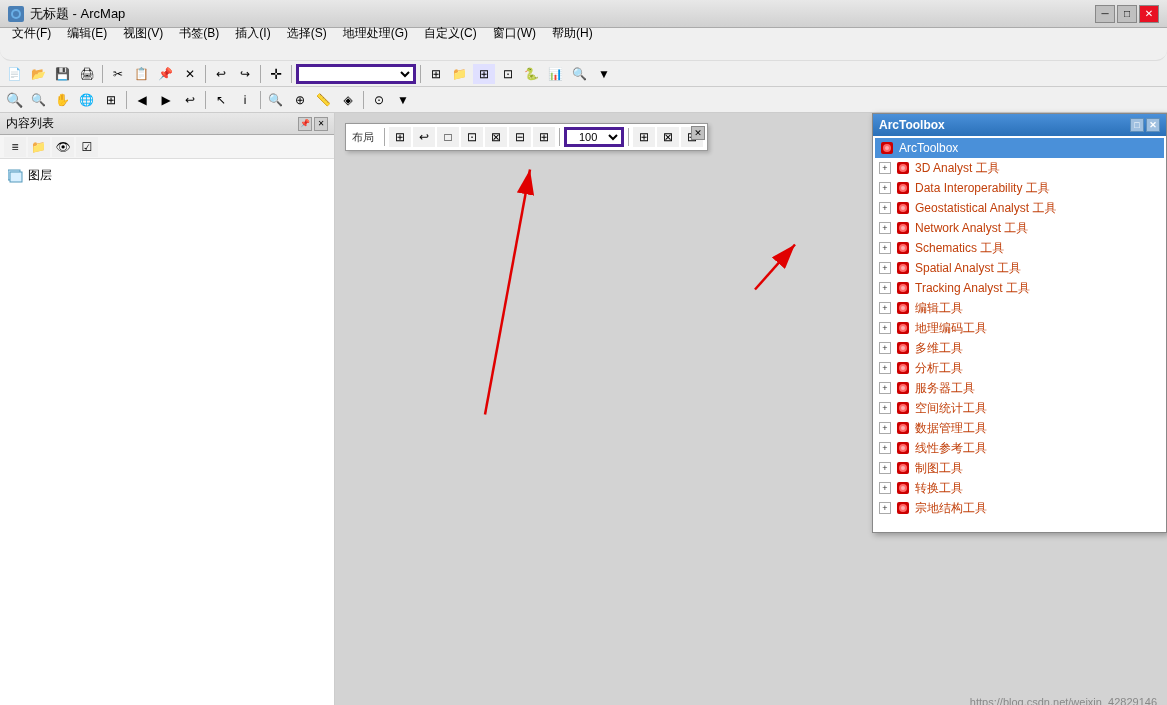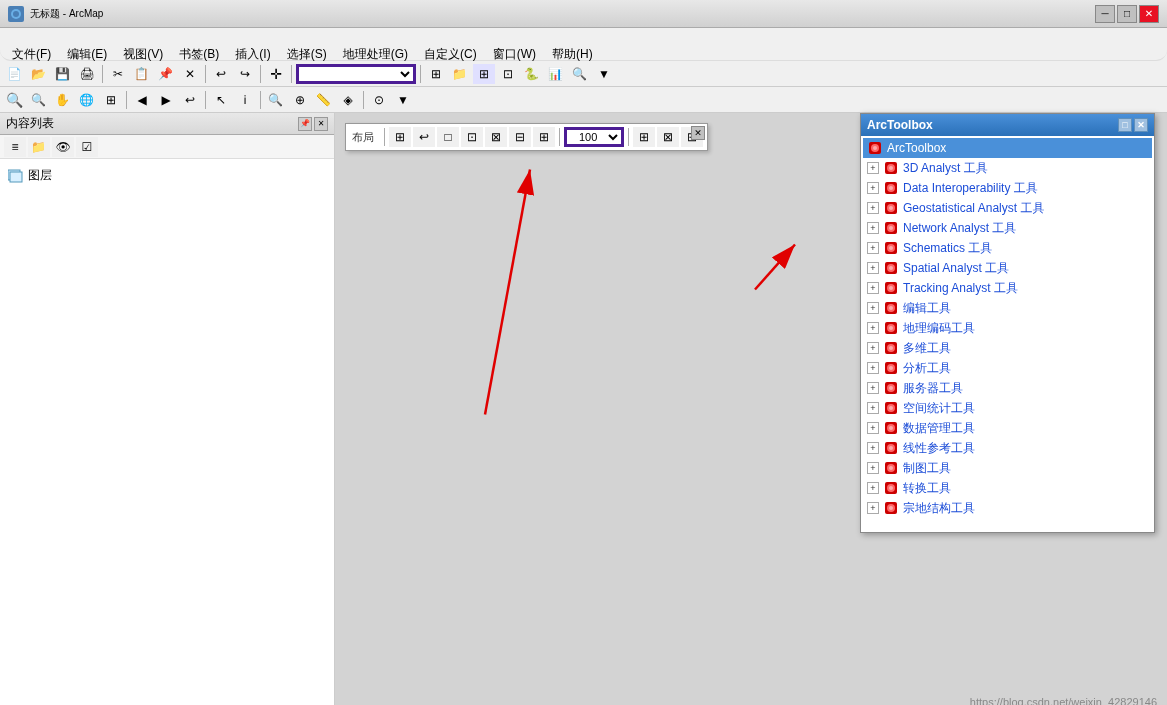--- a/index.html
+++ b/index.html
@@ -24,42 +24,42 @@
     }
     .title-bar-icon {
       width: 16px; height: 16px;
       background: #4a7fb5;
       border-radius: 2px;
       margin-right: 6px;
       display: flex; align-items: center; justify-content: center;
       color: white; font-size: 10px; font-weight: bold;
     }
     .title-text {
-      font-size: 10px;
+      font-size: 13px;
       color: #000;
     }
     .title-controls {
       margin-left: auto;
       display: flex; gap: 2px;
     }
     .title-btn {
       width: 20px; height: 18px;
       background: #c0c0c0;
       border: 1px solid #888;
       cursor: pointer;
       display: flex; align-items: center; justify-content: center;
       font-size: 10px;
     }
 
     
     .menu-bar {
       background: #f0f0f0;
       height: 22px;
       display: flex;
-      align-items: flex-start;
+      align-items: flex-end;
       padding: 16px 4px;
       border-bottom: 1px solid #ddd;
       border-radius: 11px;
     }
     .menu-item {
       padding: 2px 8px;
       cursor: pointer;
       font-size: 12px;
     }
 
@@ -196,21 +196,21 @@
       background: #c0c0c0;
       border: 1px solid #888;
       font-size: 9px;
       cursor: pointer;
       display: flex; align-items: center; justify-content: center;
     }
 
     
     .arctoolbox-panel {
       position: absolute;
-      top: 0; right: 12px;
+      top: 0; right: 0;
       width: 295px;
       height: 420px;
       background: white;
       border: 1px solid #888;
       display: flex;
       flex-direction: column;
       box-shadow: 2px 2px 6px rgba(0,0,0,0.3);
     }
     .atb-header {
       background: linear-gradient(to bottom, #4a90d9, #2a70b8);
@@ -261,21 +261,21 @@
       color: #333;
     }
     .atb-icon {
       width: 16px; height: 16px;
       margin-right: 4px;
       display: flex; align-items: center; justify-content: center;
       flex-shrink: 0;
     }
     .atb-item-text {
       font-size: 12px;
-      color: #1d4ed8;
+      color: #c2410c;
     }
 
     
     .arrow-overlay {
       position: absolute;
       top: 0; left: 0;
       width: 100%; height: 100%;
       pointer-events: none;
     }
 

